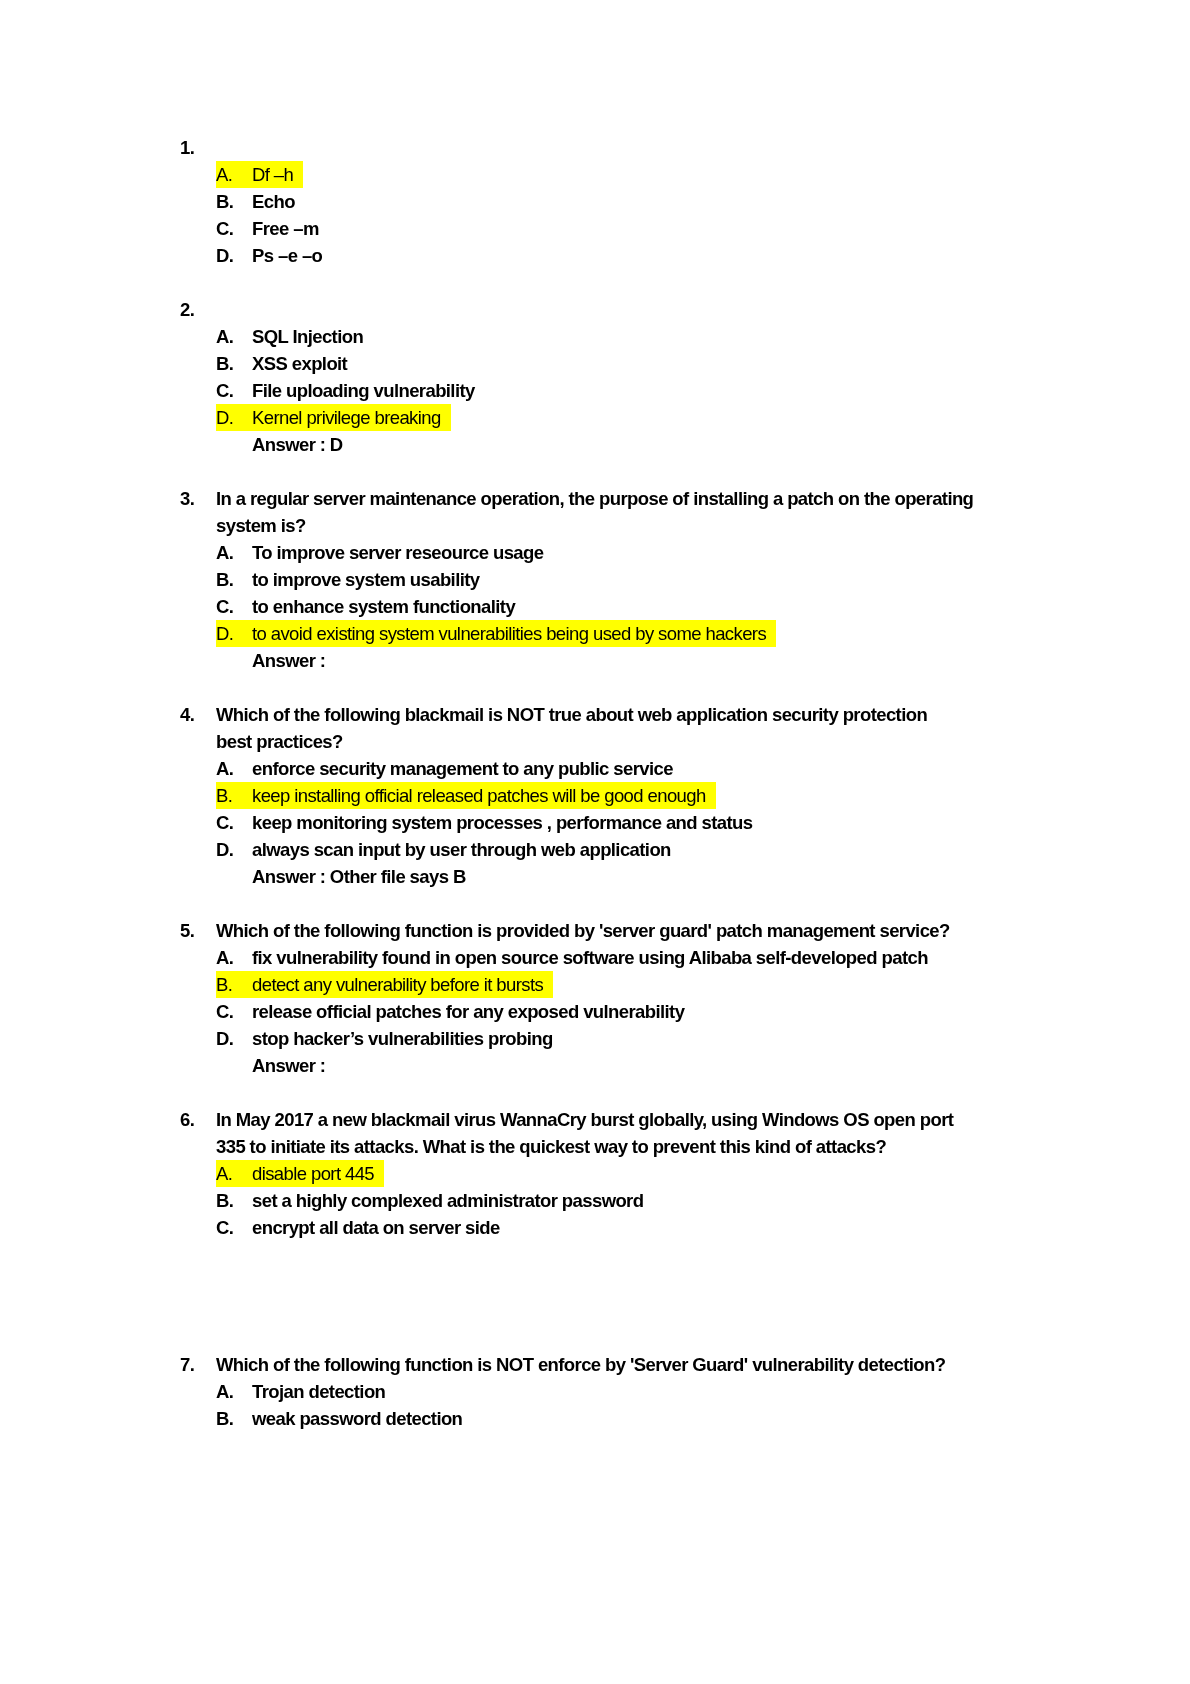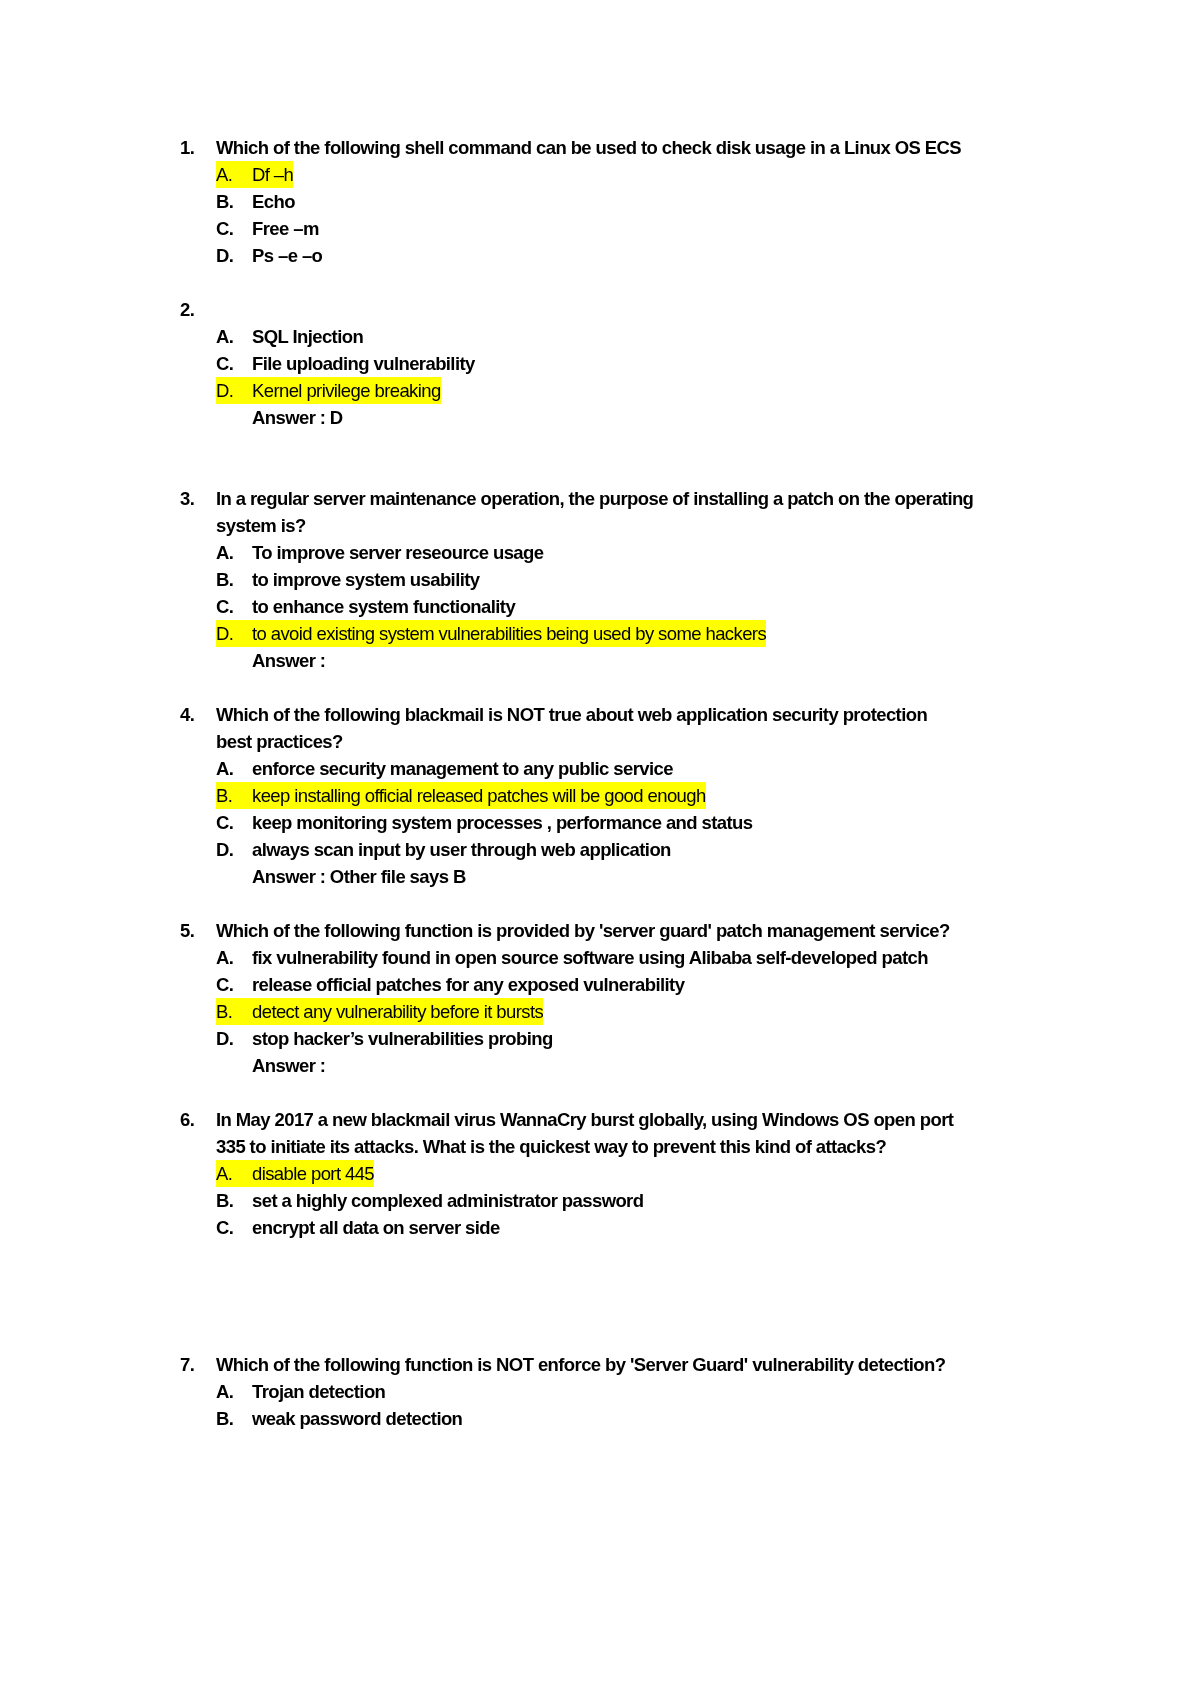--- a/index.html
+++ b/index.html
@@ -5,33 +5,32 @@
   html, body { margin: 0; padding: 0; background: #ffffff; }
   body { width: 1190px; height: 1684px; position: relative; overflow: hidden;
          font-family: "Liberation Sans", "DejaVu Sans", sans-serif; color: #000; }
   .page { position: absolute; left: 0; top: 0; width: 1190px; height: 1684px; }
   .q { position: absolute; left: 180px; width: 880px; }
   .line { position: relative; height: 27px; line-height: 27px; font-size: 18.5px;
           letter-spacing: -0.6px; white-space: nowrap; font-weight: bold; }
   .num { position: absolute; left: 0; top: 0; }
   .qtext { position: absolute; left: 36px; top: 0; }
   .opt { position: absolute; left: 36px; top: 0; }
-  .opt.hl { background: #ffff00; font-weight: normal; padding-right: 0; }
+  .opt.hl { background: #ffff00; font-weight: normal; padding-right: 10px; }
   .optletter { display: inline-block; width: 36px; }
   .ans { position: absolute; left: 72px; top: 0; font-weight: bold; }
 </style>
 </head>
 <body>
 
 <div class="page">
 
   <div class="q" style="top:134px">
     <div class="line">
         <span class="num">1.</span>
-        <span class="qtext">Which of the following shell command can be used to check disk usage in a Linux OS ECS</span>
       </div>
     <div class="line">
         <span class="opt hl"><span class="optletter">A.</span><span>Df –h</span></span>
       </div>
     <div class="line">
         <span class="opt"><span class="optletter">B.</span><span>Echo</span></span>
       </div>
     <div class="line">
         <span class="opt"><span class="optletter">C.</span><span>Free –m</span></span>
       </div>
@@ -39,20 +38,23 @@
         <span class="opt"><span class="optletter">D.</span><span>Ps –e –o</span></span>
       </div>
   </div>
 
   <div class="q" style="top:296px">
     <div class="line">
         <span class="num">2.</span>
       </div>
     <div class="line">
         <span class="opt"><span class="optletter">A.</span><span>SQL Injection</span></span>
+      </div>
+    <div class="line">
+        <span class="opt"><span class="optletter">B.</span><span>XSS exploit</span></span>
       </div>
     <div class="line">
         <span class="opt"><span class="optletter">C.</span><span>File uploading vulnerability</span></span>
       </div>
     <div class="line">
         <span class="opt hl"><span class="optletter">D.</span><span>Kernel privilege breaking</span></span>
       </div>
     <div class="line">
         <span class="ans">Answer : D</span>
       </div>
@@ -110,24 +112,24 @@
 
   <div class="q" style="top:917px">
     <div class="line">
         <span class="num">5.</span>
         <span class="qtext">Which of the following function is provided by 'server guard' patch management service?</span>
       </div>
     <div class="line">
         <span class="opt"><span class="optletter">A.</span><span>fix vulnerability found in open source software using Alibaba self-developed patch</span></span>
       </div>
     <div class="line">
-        <span class="opt"><span class="optletter">C.</span><span>release official patches for any exposed vulnerability</span></span>
+        <span class="opt hl"><span class="optletter">B.</span><span>detect any vulnerability before it bursts</span></span>
       </div>
     <div class="line">
-        <span class="opt hl"><span class="optletter">B.</span><span>detect any vulnerability before it bursts</span></span>
+        <span class="opt"><span class="optletter">C.</span><span>release official patches for any exposed vulnerability</span></span>
       </div>
     <div class="line">
         <span class="opt"><span class="optletter">D.</span><span>stop hacker’s vulnerabilities probing</span></span>
       </div>
     <div class="line">
         <span class="ans">Answer :</span>
       </div>
   </div>
 
   <div class="q" style="top:1106px">

